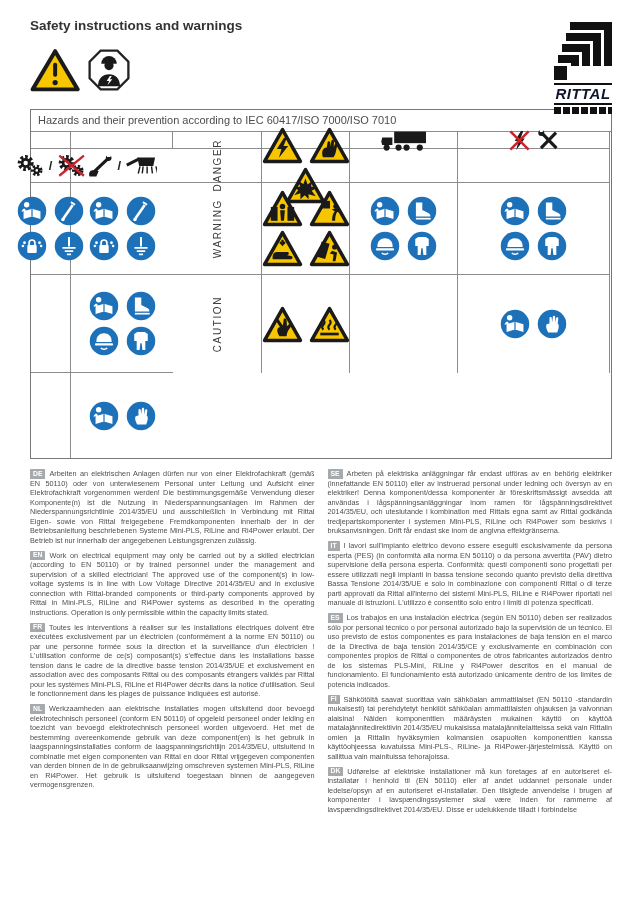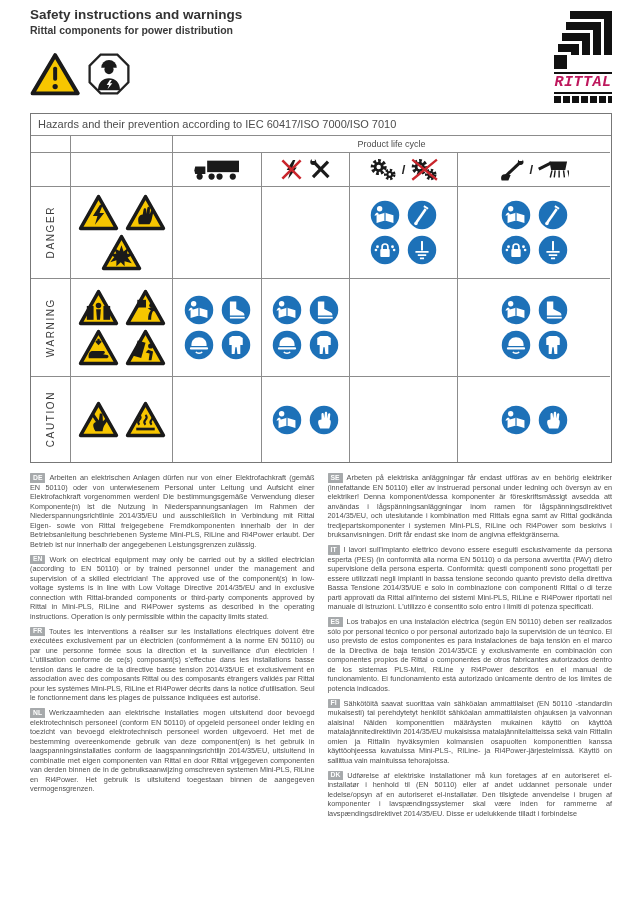--- a/index.html
+++ b/index.html
@@ -1,28 +1,28 @@
 <!DOCTYPE html>
 <html><head>
 <meta charset="utf-8">
 <style>
   html,body{margin:0;padding:0;background:#fff;}
   body{width:640px;height:907px;position:relative;font-family:"Liberation Sans",sans-serif;color:#4c4c4c;overflow:hidden;}
-  .page{position:absolute;inset:0;padding:3px 28px 0 30px;box-sizing:border-box;}
+  .page{position:absolute;inset:0;padding:14px 28px 0 30px;box-sizing:border-box;}
 
   
   .hd{position:relative;}
   .hd h1{margin:4px 0 2px 0;font-size:13.5px;font-weight:bold;color:#333;}
   .hd .sub{font-size:10.5px;font-weight:bold;color:#3a3a3a;line-height:13px;}
   .hicons{display:flex;align-items:center;gap:7px;margin-top:14px;height:46px;}
   .hicons .icon svg{height:44px;width:auto;display:block;}
   .logo{position:absolute;top:4px;right:0;width:58px;}
   .logo svg{display:block;width:58px;height:58px;}
-  .logo .brand{font-size:15px;font-weight:bold;font-style:italic;letter-spacing:0.5px;color:#be185d;
-    border-top:2.5px solid #111;border-bottom:2.5px solid #111;text-align:center;padding:0 0 1px 0;margin-top:3px;font-family:Liberation Mono, monospace;}
+  .logo .brand{font-size:15px;font-weight:bold;font-style:italic;letter-spacing:0.5px;color:#0f172a;
+    border-top:2.5px solid #111;border-bottom:2.5px solid #111;text-align:center;padding:0 0 1px 0;margin-top:3px;}
   .logo .bar{height:7px;margin-top:2px;background:repeating-linear-gradient(90deg,#111 0 7px,#fff 7px 9px);}
 
   
   .tablewrap{border:1.2px solid #777;margin-top:16px;}
   .tcaption{font-size:11px;color:#4c4c4c;padding:4px 7px 5px 7px;border-bottom:1px solid #8c8c8c;}
   .tgrid{display:grid;grid-template-columns:40px 102px 89px 88px 108px 152px;grid-template-rows:17px 34px 92px 98px 85px;}
   .tgrid .cell{border-right:1px solid #8c8c8c;border-bottom:1px solid #8c8c8c;
     display:flex;flex-direction:column;align-items:center;justify-content:center;box-sizing:border-box;}
   .tgrid .cell:nth-child(6n+3){} 
   .tgrid .lastcol{border-right:none;}
@@ -46,21 +46,20 @@
   .badge{display:inline-block;background:#a7aaac;color:#fff;font-weight:bold;font-size:6.8px;
     padding:0.5px 3px 1px 3px;margin-right:4px;border-radius:0.5px;line-height:8px;vertical-align:0.5px;}
 </style>
 </head>
 <body>
 
 <div class="page">
 
   <div class="hd">
     <h1>Safety instructions and warnings</h1>
-    <div class="sub">Rittal components for power distribution</div>
     <div class="hicons">
         <span class="icon">
           <svg viewBox="0 0 48 42">
             <path d="M24 3 45.5 39.5 2.5 39.5Z" fill="#F7C600" stroke="#1a1a1a" stroke-width="3.8" stroke-linejoin="round"></path>
             <rect x="22.1" y="14" width="3.8" height="13.5" rx="1.7" fill="#1a1a1a"></rect>
             <circle cx="24" cy="33" r="2.5" fill="#1a1a1a"></circle>
           </svg>
         </span>
         <span class="icon">
           <svg viewBox="0 0 42 42">
@@ -90,21 +89,20 @@
       <div class="bar"></div>
     </div>
   </div>
 
   <div class="tablewrap">
     <div class="tcaption">Hazards and their prevention according to IEC 60417/ISO 7000/ISO 7010</div>
     <div class="tgrid">
 
       <div class="cell"></div>
       <div class="cell"></div>
-      <div class="cell plc lastcol">Product life cycle</div>
 
       <div class="cell"></div>
       <div class="cell"></div>
       <div class="cell phases">
           <span class="icon">
             <svg viewBox="0 0 54 26">
               <rect x="16" y="3" width="36" height="13" fill="#1a1a1a"></rect>
               <path d="M2.5 9.5h11.5v8.5H2.5l-1-4z" fill="#1a1a1a"></path>
               <circle cx="7.5" cy="21" r="3.5" fill="#1a1a1a"></circle>
               <circle cx="21" cy="21" r="3.5" fill="#1a1a1a"></circle>

